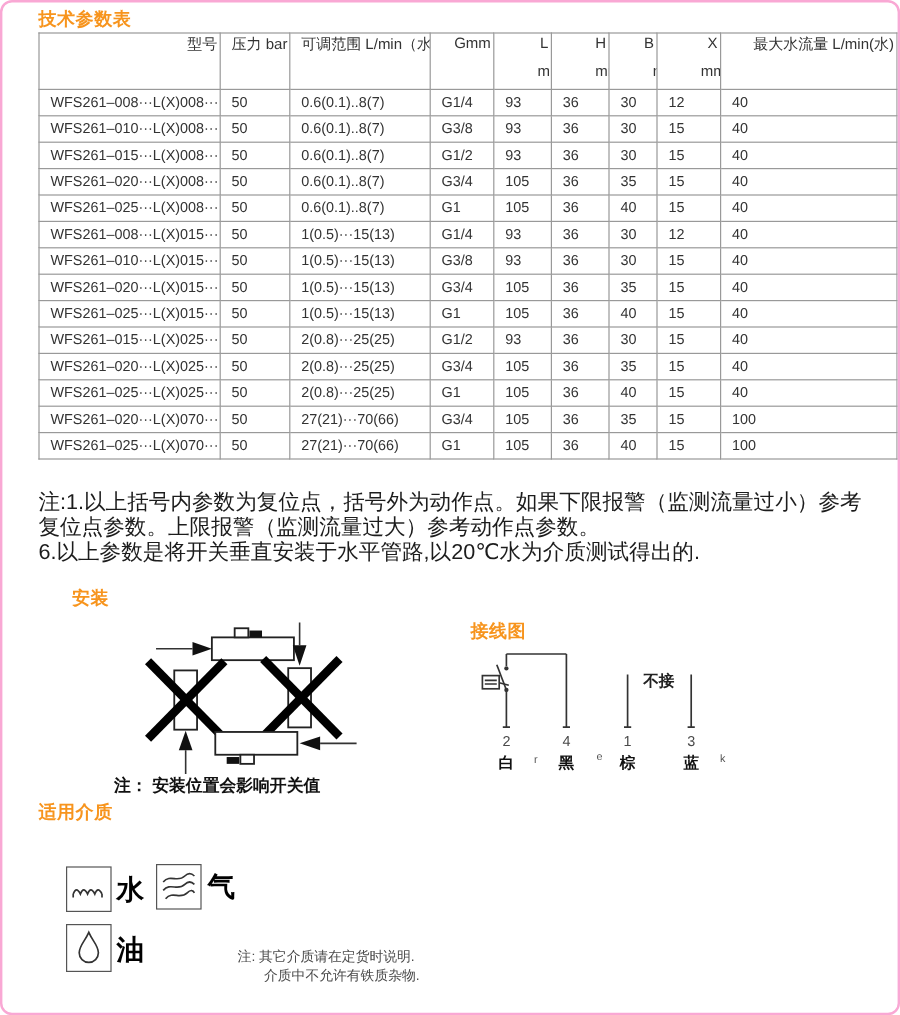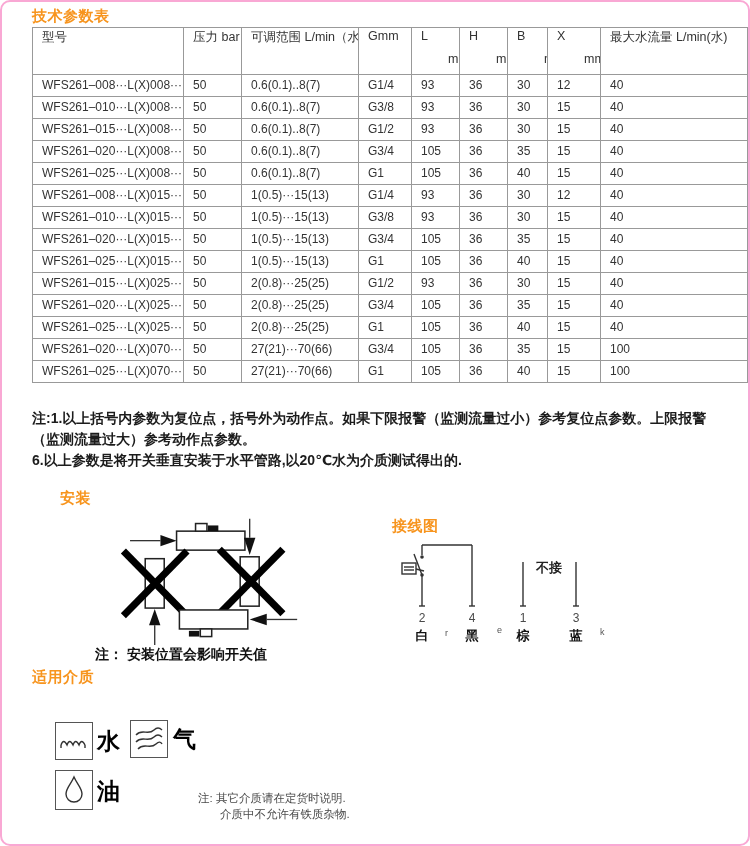--- a/index.html
+++ b/index.html
@@ -15,25 +15,25 @@
 
   table.specs {
     position:absolute; left:30px; top:25px;
     border-collapse:collapse; table-layout:fixed; width:715px;
     font-size:12px; color:#333;
   }
   table.specs th, table.specs td {
     border:1px solid #999; text-align:left; font-weight:normal;
     padding:0 2px 0 9px; white-space:nowrap; overflow:hidden;
   }
-  table.specs thead th { height:47px; vertical-align:top; padding-top:1px; font-size:12.5px; }
+  table.specs thead th { height:47px; vertical-align:top; padding-top:1px; font-size:12.5px;text-align:right; }
   table.specs thead .sub { margin-top:9px;margin-left:27px; }
   table.specs tbody td { height:21px; line-height:21px; }
 
-  .notes { position:absolute; left:30px; top:406px; width:700px; font-size:14px; line-height:21px; color:#1c1c1c;font-weight:bold; }
+  .notes { position:absolute; left:30px; top:406px; width:700px; font-size:18px; line-height:21px; color:#1c1c1c; }
 
   .install-title { position:absolute; left:30px; top:487px;margin-left:28px; }
   .install-svg { position:absolute; left:103px; top:513px; }
   .install-caption { position:absolute; left:93px; top:644px; font-size:14px; font-weight:bold; color:#111; }
 
   .wiring-title { position:absolute; left:390px; top:515px; }
   .wiring-svg { position:absolute; left:398px; top:540px; }
   .w-num { font-size:12px; fill:#4a4a4a; }
   .w-lbl { font-size:13px; font-weight:bold; fill:#111; }
   .w-stray { font-size:9px; fill:#555; }

